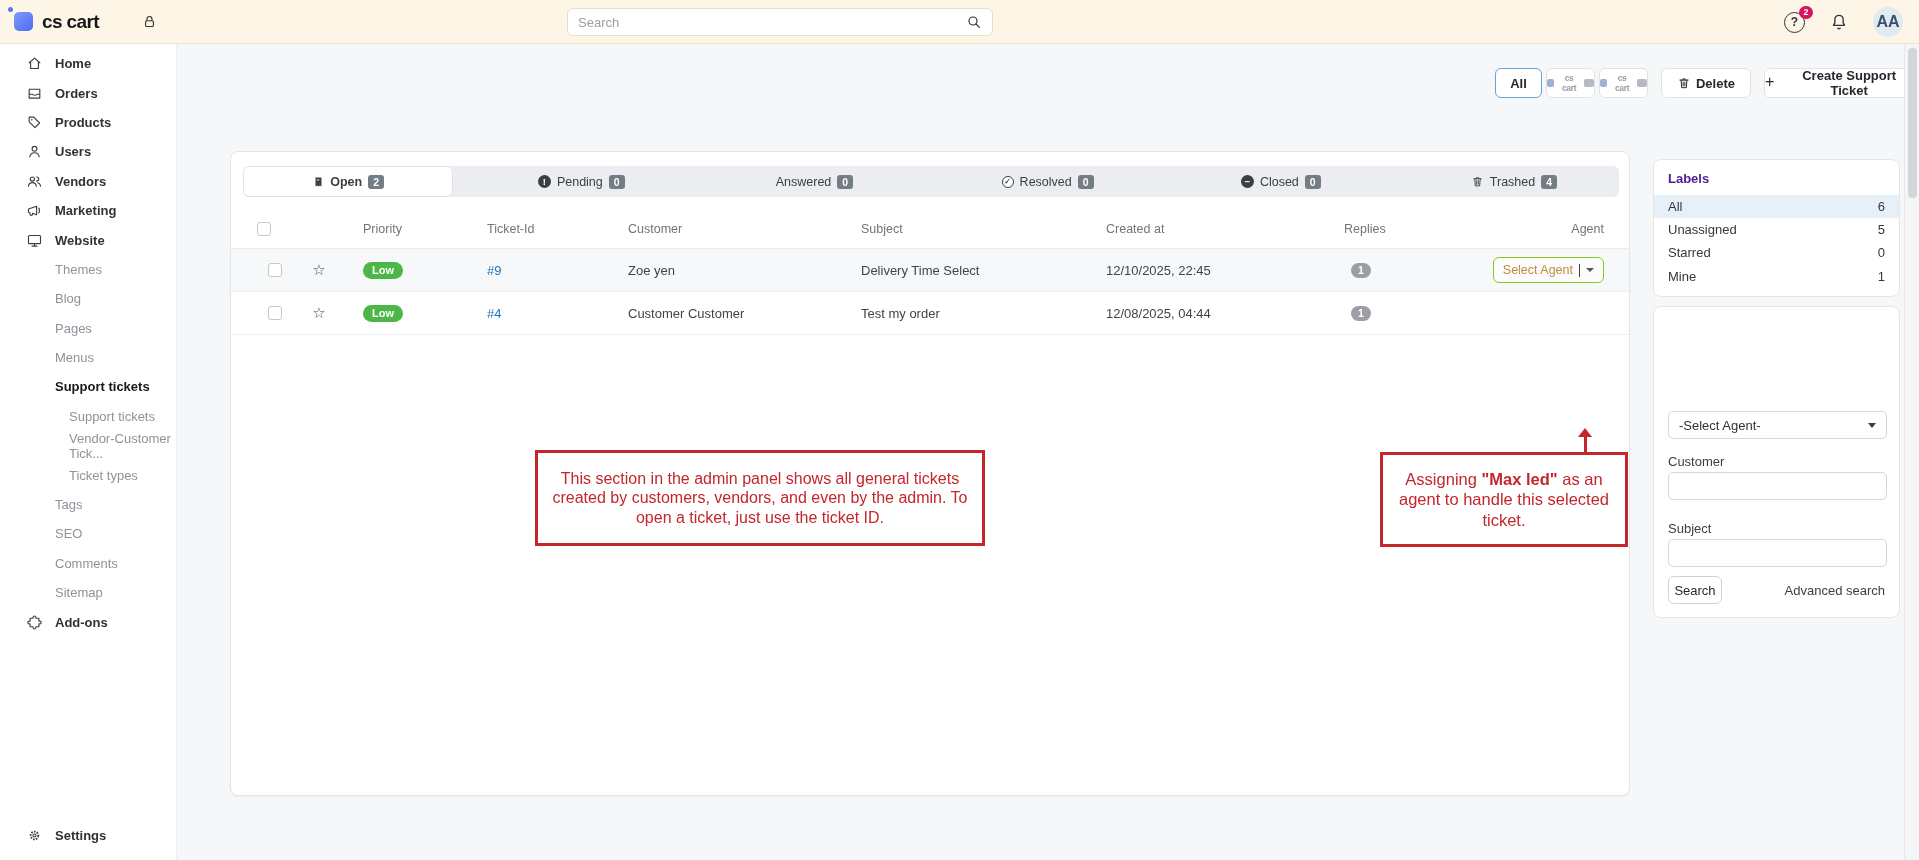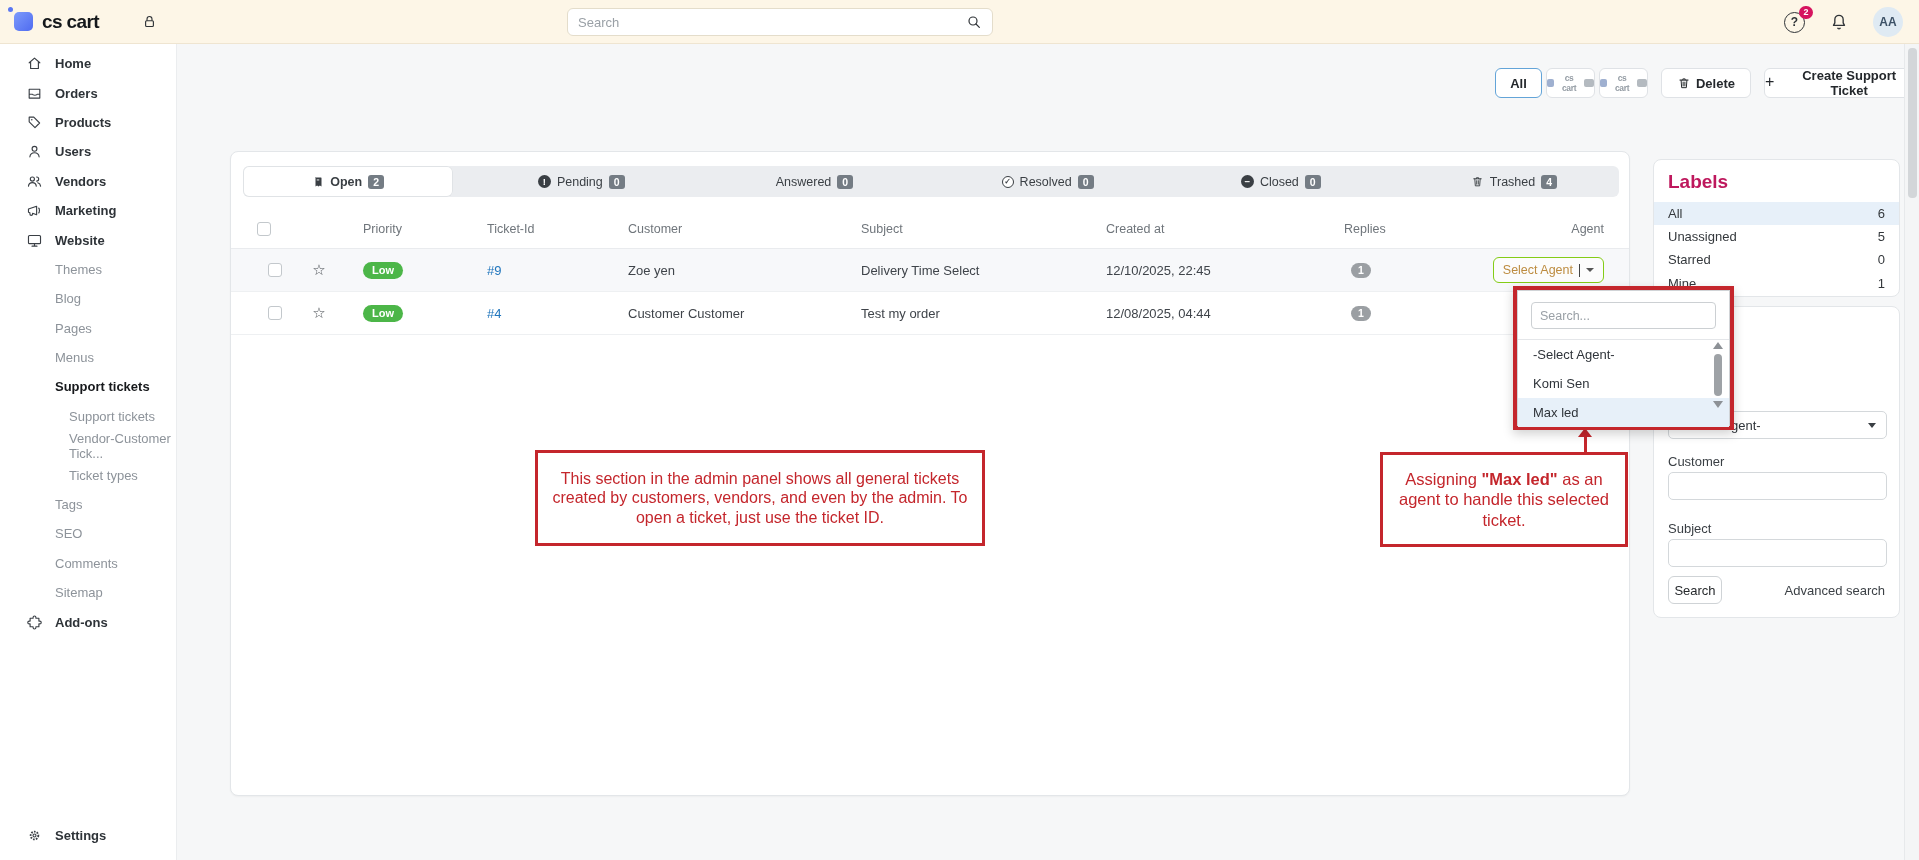--- a/index.html
+++ b/index.html
@@ -12,21 +12,21 @@
   .logo-square { width:19px; height:19px; border-radius:5px; background:linear-gradient(135deg,#7d9bfb,#4f6bf0); position:relative; }
   .logo-dot { position:absolute; top:-5px; left:-6px; width:5px; height:5px; border-radius:50%; background:#5a77f2; }
   .logo-text { font-size:19px; font-weight:700; color:#15181b; letter-spacing:-0.6px; }
   .hdr-lock { margin-left:42px; }
   .search-wrap { position:absolute; left:567px; top:8px; width:426px; height:28px; background:#fff; border:1px solid #e4ddcb; border-radius:6px; display:flex; align-items:center; padding:0 10px; }
   .search-wrap input { flex:1; border:none; outline:none; background:transparent; font-size:13px; color:#333; font-family:inherit; }
   .search-wrap input::placeholder { color:#9aa0a6; }
   .hdr-right { position:absolute; right:16px; top:0; height:44px; display:flex; align-items:center; gap:24px; }
   .help-ic { position:relative; width:21px; height:21px; border:1.7px solid #2f3337; border-radius:50%; display:grid; place-items:center; font-size:12px; font-weight:700; color:#2f3337; }
   .help-badge { position:absolute; top:-7px; right:-9px; background:#d6145f; color:#fff; font-size:9px; font-weight:700; border-radius:8px; padding:1.5px 4.5px; }
-  .avatar { width:30px; height:30px; border-radius:50%; background:#dfeaf3; color:#3c5166; font-size:12px; font-weight:700; display:grid; place-items:center; }
+  .avatar { width:30px; height:30px; border-radius:50%; background:#dfeaf3; color:#3c5166; font-size:16px; font-weight:700; display:grid; place-items:center; }
 
   
   .sidebar { position:absolute; left:0; top:44px; width:177px; bottom:0; background:#fff; border-right:1px solid #ebedef; z-index:50; }
   .nav { padding-top:5px; }
   .nav-item { height:29.4px; display:flex; align-items:center; font-size:13px; color:#2e3338; font-weight:600; cursor:pointer; }
   .nav-item .nic { width:17px; height:17px; margin-left:26px; margin-right:12px; flex:0 0 17px; }
   .nav-item.lvl2 { padding-left:55px; color:#8d939a; font-weight:400; }
   .nav-item.lvl2.bold { color:#17191c; font-weight:700; }
   .nav-item.lvl3 { padding-left:69px; color:#8d939a; font-weight:400; }
   .settings-item { position:absolute; bottom:10px; left:0; right:0; }
@@ -82,21 +82,21 @@
   .dd-list { position:relative; }
   .dd-opt { height:29px; display:flex; align-items:center; padding-left:15px; font-size:13px; color:#2f343a; cursor:pointer; }
   .dd-opt.selected { background:#e7f0f9; }
   .dd-scroll { position:absolute; right:5px; top:2px; width:12px; height:80px; display:flex; flex-direction:column; align-items:center; }
   .tri-up { width:0; height:0; border-left:5px solid transparent; border-right:5px solid transparent; border-bottom:7px solid #8d9196; }
   .tri-down { width:0; height:0; border-left:5px solid transparent; border-right:5px solid transparent; border-top:7px solid #8d9196; }
   .dd-thumb { width:8px; height:42px; background:#9ea2a6; border-radius:4px; margin:5px 0; }
 
   
   .labels-card { position:absolute; left:1476px; top:115px; width:247px; height:138px; background:#fff; border:1px solid #e3e6e9; border-radius:8px; z-index:5; }
-  .labels-title { padding:11px 14px 9px; font-size:19px; font-weight:700; color:#be185d; }
+  .labels-title { padding:11px 14px 9px; font-size:13px; font-weight:700; color:#4c1d95; }
   .label-row { height:23.2px; display:flex; align-items:center; justify-content:space-between; padding:0 14px; font-size:13px; color:#34383c; cursor:pointer; }
   .label-row.active { background:#e7f0f9; }
 
   .filter-card { position:absolute; left:1476px; top:262px; width:247px; height:312px; background:#fff; border:1px solid #e3e6e9; border-radius:8px; z-index:5; }
   .f-select { position:absolute; left:14px; top:104px; width:219px; height:28px; border:1px solid #d4d8db; border-radius:5px; display:flex; align-items:center; justify-content:space-between; padding:0 10px; font-size:13px; color:#2f343a; background:#fff; cursor:pointer; }
   .f-caret { width:0; height:0; border-left:4px solid transparent; border-right:4px solid transparent; border-top:5px solid #3a3f44; }
   .f-label { position:absolute; left:14px; font-size:13px; color:#3a3f44; }
   .f-input { position:absolute; left:14px; width:219px; height:28px; border:1px solid #d4d8db; border-radius:5px; background:#fff; outline:none; padding:0 8px; font-size:13px; font-family:inherit; }
   .f-search-btn { position:absolute; left:14px; top:269px; width:54px; height:28px; background:#fff; border:1px solid #cfd3d6; border-radius:6px; font-size:13px; color:#26292c; cursor:pointer; font-family:inherit; }
   .f-adv { position:absolute; right:14px; top:276px; font-size:13px; color:#3c4146; cursor:pointer; }
@@ -435,37 +435,20 @@
     <div class="td"><a class="tlink" href="#">#4</a></div>
     <div class="td c-customer">Customer Customer</div>
     <div class="td c-subject">Test my order</div>
     <div class="td c-created">12/08/2025, 04:44</div>
     <div style="padding-left:0"><span class="replies-badge">1</span></div>
     <div class="td-agent"></div>
   </div>
       </div>
   </div>
 
-  <div class="agent-dropdown-box">
-    <div class="dd-inner">
-      <div class="dd-head">
-        <input placeholder="Search..." style="">
-      </div>
-      <div class="dd-list" id="dd-list">
-        <div class="dd-opt">-Select Agent-</div>
-          <div class="dd-opt">Komi Sen</div>
-          <div class="dd-opt selected">Max led</div>
-          <div class="dd-scroll">
-          <div class="tri-up"></div>
-          <div class="dd-thumb"></div>
-          <div class="tri-down"></div>
-        </div>
-      </div>
-    </div>
-  </div>
 
   <div class="labels-card">
     <div class="labels-title">Labels</div>
     <div id="labels-list">
         <div class="label-row active">
     <span class="lr-name">All</span>
     <span class="lr-count">6</span>
   </div>
         <div class="label-row">
     <span class="lr-name">Unassigned</span>

